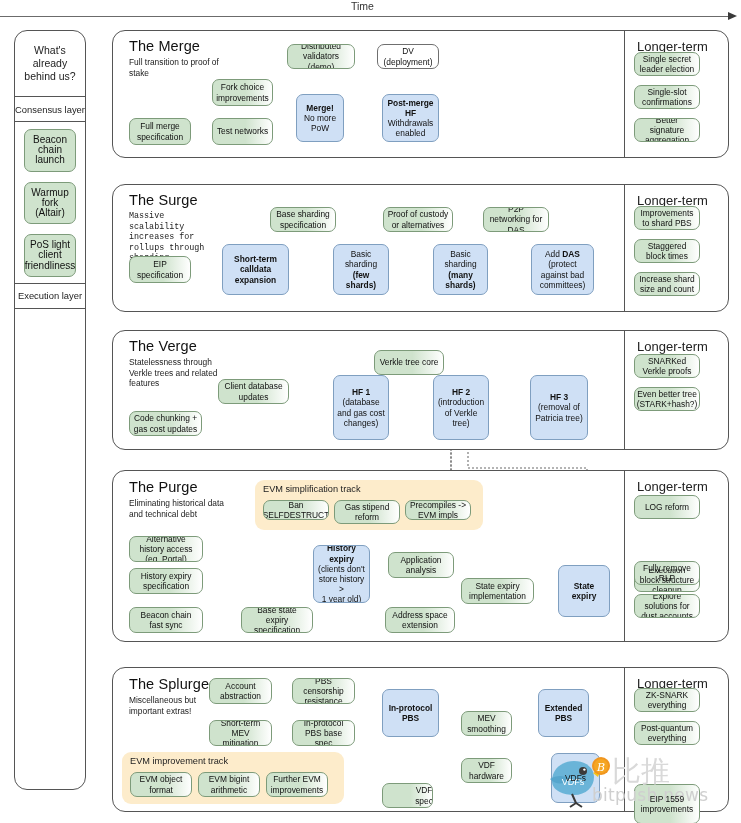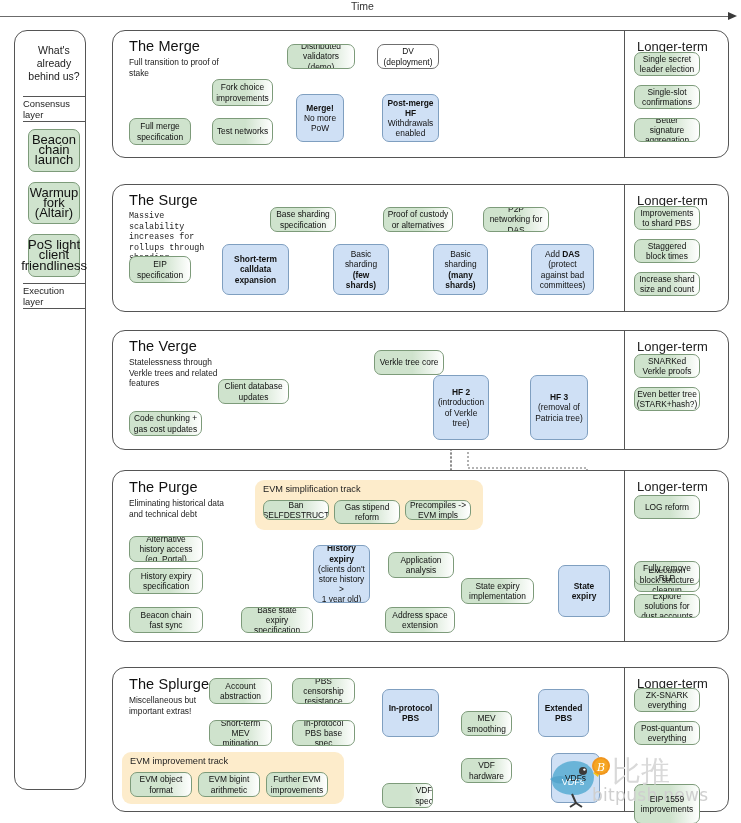--- a/index.html
+++ b/index.html
@@ -25,21 +25,21 @@
   #time-axis .head{
     position:absolute;left:728px;top:-4px;width:0;height:0;
     border-top:4.5px solid transparent;border-bottom:4.5px solid transparent;
     border-left:9px solid #3a3a3a;
   }
   #time-label{position:absolute;left:351px;top:0px;font-size:10.5px;color:#333;}
 
   
   #sidebar{
     left:14px;top:30px;width:72px;height:760px;
-    border:1.3px solid #555;border-radius:13px;background:#fff;padding-left:8px;
+    border:1.3px solid #555;border-radius:13px;background:#fff;
   }
   #sidebar .sb-head{
     height:66px;border-bottom:1.1px solid #555;
     display:flex;align-items:center;justify-content:center;text-align:center;
     font-size:10.5px;line-height:13px;color:#222;padding:0 4px;box-sizing:border-box;
   }
   #sidebar .sb-sec-title{
     height:24px;border-bottom:1.1px solid #555;
     display:flex;align-items:center;justify-content:center;
     font-size:9.4px;color:#222;
@@ -64,21 +64,21 @@
   }
   .n-green-full{background:#cfe3cd;border-color:#7d9b7a;}
   .n-blue{background:#cfe0f5;border-color:#7f9fc0;}
   .n-white{background:#ffffff;border-color:#6f6f6f;}
 
   
   .sb-node{
     position:relative;width:52px;box-sizing:border-box;
     border:1.15px solid #7d9b7a;border-radius:7px;background:#cfe3cd;
     display:flex;align-items:center;justify-content:center;text-align:center;
-    font-size:13px;line-height:10.2px;color:#111;padding:5px 2px;
+    font-size:10px;line-height:10.2px;color:#111;padding:5px 2px;
   }
 
   
   .section{
     position:absolute;box-sizing:border-box;
     border:1.3px solid #555;border-radius:13px;background:#fff;
   }
   .sec-title{position:absolute;font-size:14.5px;color:#111;letter-spacing:.1px;}
   .sec-sub{position:absolute;font-size:8.4px;line-height:10.6px;color:#222;}
 
@@ -290,20 +290,23 @@
   <div class="extras-title" style="left:637px;top:339px;">Longer-term extras</div>
 
   <div class="node n-green" style="left:374px;top:350px;width:70px;height:25px;">
       <span class="txt">Verkle tree core</span>
     </div>
   <div class="node n-green" style="left:218px;top:379px;width:71px;height:25px;">
       <span class="txt">Client database updates</span>
     </div>
   <div class="node n-green" style="left:129px;top:411px;width:73px;height:25px;">
       <span class="txt">Code chunking + gas cost updates</span>
+    </div>
+  <div class="node n-blue" style="left:333px;top:375px;width:56px;height:65px;">
+      <span class="txt"><b>HF 1</b><br>(database<br>and gas cost<br>changes)</span>
     </div>
   <div class="node n-blue" style="left:433px;top:375px;width:56px;height:65px;">
       <span class="txt"><b>HF 2</b><br>(introduction<br>of Verkle<br>tree)</span>
     </div>
   <div class="node n-blue" style="left:530px;top:375px;width:58px;height:65px;">
       <span class="txt"><b>HF 3</b><br>(removal of<br>Patricia tree)</span>
     </div>
 
   <div class="node n-green" style="left:634px;top:354px;width:66px;height:24px;">
       <span class="txt">SNARKed Verkle proofs</span>

